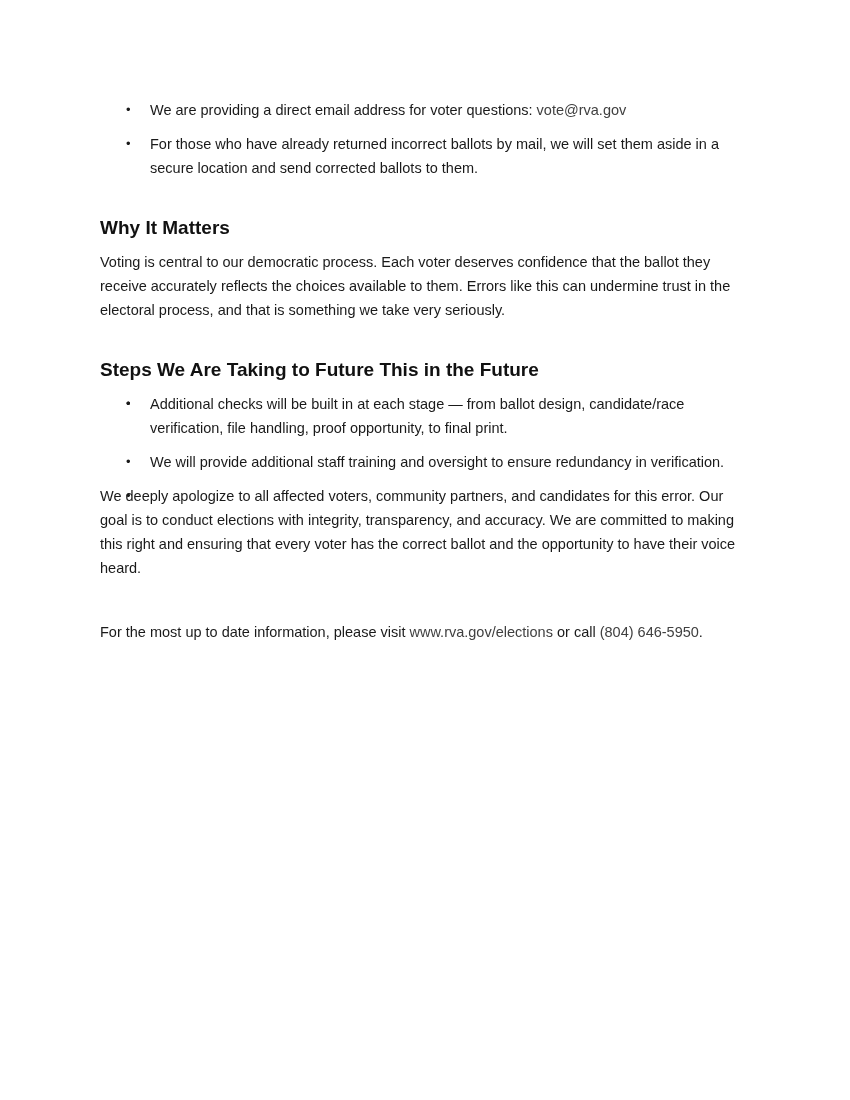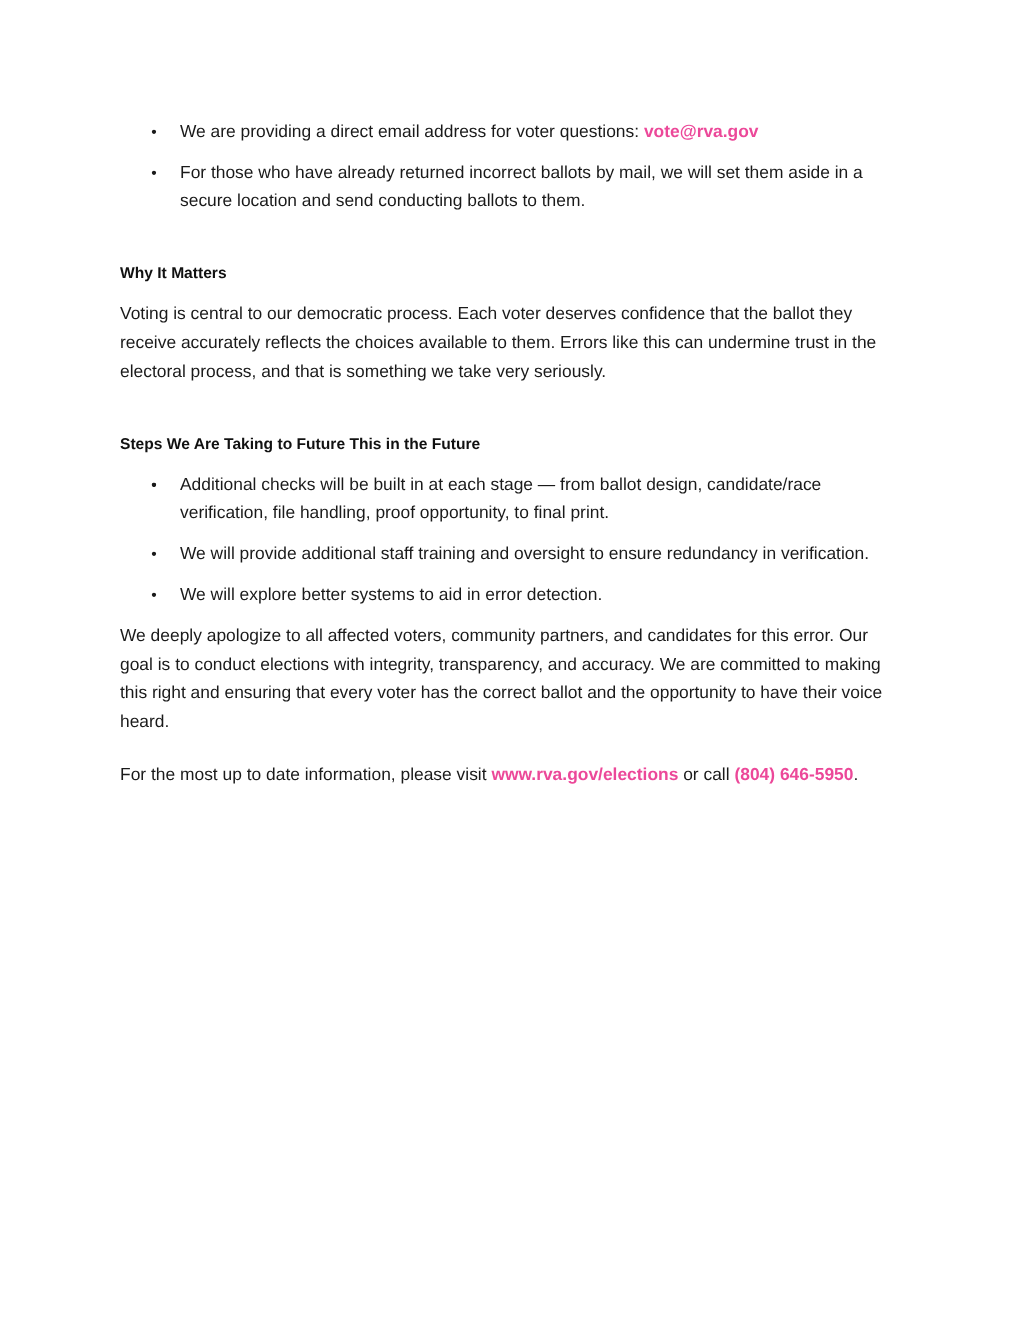--- a/index.html
+++ b/index.html
@@ -22,21 +22,21 @@
     top: 98px;
     width: 648px;
     font-size: 14.5px;
     line-height: 24px;
   }
   p {
     margin: 0 0 10px 0;
   }
   h2 {
     margin: 36px 0 10px 0;
-    font-size: 13px;
+    font-size: 19px;
     line-height: 24px;
     font-weight: bold;
     color: #111111;
   }
   ul.bullets {
     list-style: none;
     margin: 0;
     padding: 0;
   }
   ul.bullets li {
@@ -49,42 +49,42 @@
     left: 26px;
     top: 0;
     font-size: 13px;
     line-height: 24px;
     color: #1a1a1a;
   }
   ul.bullets.first {
     margin-top: 0;
   }
   strong {
-    font-weight: bold;
-    color: #ec4899;
+    font-weight: normal;
+    color: #404040;
   }
   .footer-line {
-    margin-top: 20px;
+    margin-top: 40px;
     white-space: nowrap;
   }
 </style>
 </head>
 <body>
 
 <div class="page">
   <div class="content">
 
     <ul class="bullets first">
       <li>
         <span class="marker">•</span>
         <span>We are providing a direct email address for voter questions: </span><strong>vote@rva.gov</strong>
       </li>
       <li>
         <span class="marker">•</span>
-        <span>For those who have already returned incorrect ballots by mail, we will set them aside in a secure location and send conducting ballots to them.</span>
+        <span>For those who have already returned incorrect ballots by mail, we will set them aside in a secure location and send corrected ballots to them.</span>
       </li>
     </ul>
 
     <h2>Why It Matters</h2>
     <p>Voting is central to our democratic process. Each voter deserves confidence that the ballot they receive accurately reflects the choices available to them. Errors like this can undermine trust in the electoral process, and that is something we take very seriously.</p>
 
     <h2>Steps We Are Taking to Future This in the Future</h2>
     <ul class="bullets">
       <li>
         <span class="marker">•</span>
@@ -92,21 +92,20 @@
       <li>
         <span class="marker">•</span>
         <span>Additional checks will be built in at each stage — from ballot design, candidate/race verification, file handling, proof opportunity, to final print.</span>
       </li>
       <li>
         <span class="marker">•</span>
         <span>We will provide additional staff training and oversight to ensure redundancy in verification.</span>
       </li>
       <li>
         <span class="marker">•</span>
-        <span>We will explore better systems to aid in error detection.</span>
       </li>
     </ul>
 
     <p>We deeply apologize to all affected voters, community partners, and candidates for this error. Our goal is to conduct elections with integrity, transparency, and accuracy. We are committed to making this right and ensuring that every voter has the correct ballot and the opportunity to have their voice heard.</p>
 
     <p class="footer-line">
       <span>For the most up to date information, please visit </span><strong>www.rva.gov/elections</strong><span> or call </span><strong>(804) 646-5950</strong><span>.</span>
     </p>
 
   </div>

